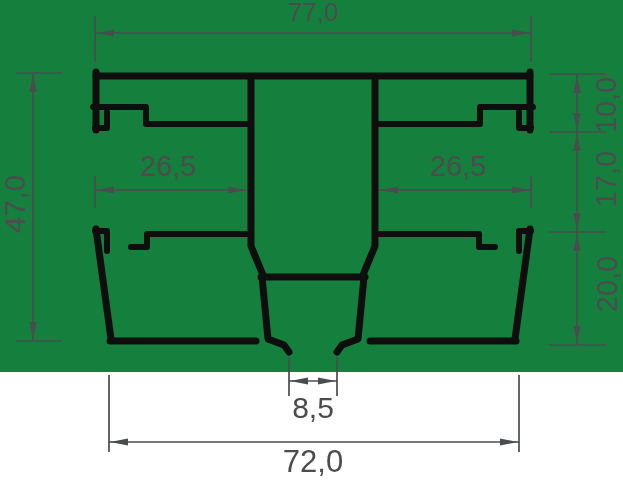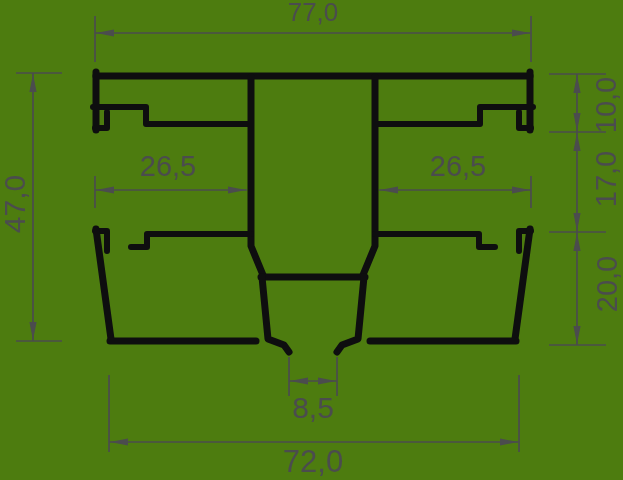--- a/index.html
+++ b/index.html
@@ -7,22 +7,22 @@
     padding: 0;
     background: #ffffff;
     width: 623px;
     height: 480px;
     overflow: hidden;
     font-family: "Liberation Sans", sans-serif;
   }
   .drawing-wrap {
     position: relative;
     width: 623px;
-    height: 480px;
-    background: #4d7c0f;
+    height: 372px;
+    background: #15803d;
   }
   svg text {
     font-family: "Liberation Sans", sans-serif;
     text-anchor: middle;
     dominant-baseline: central;
   }
 </style>
 </head>
 <body>
 

